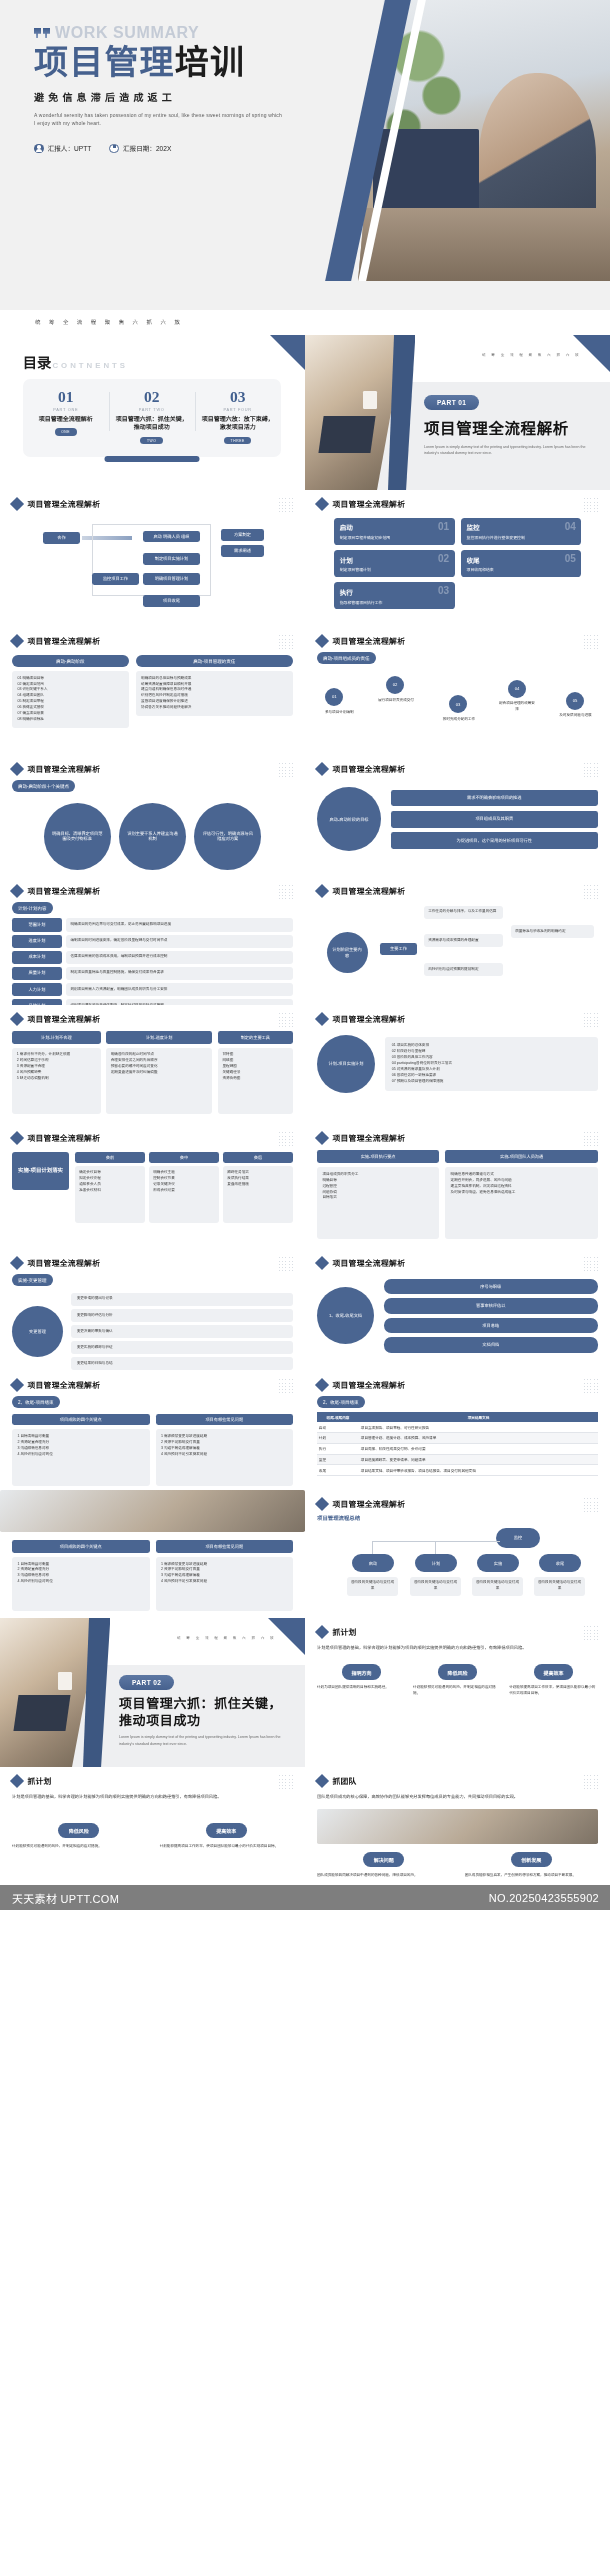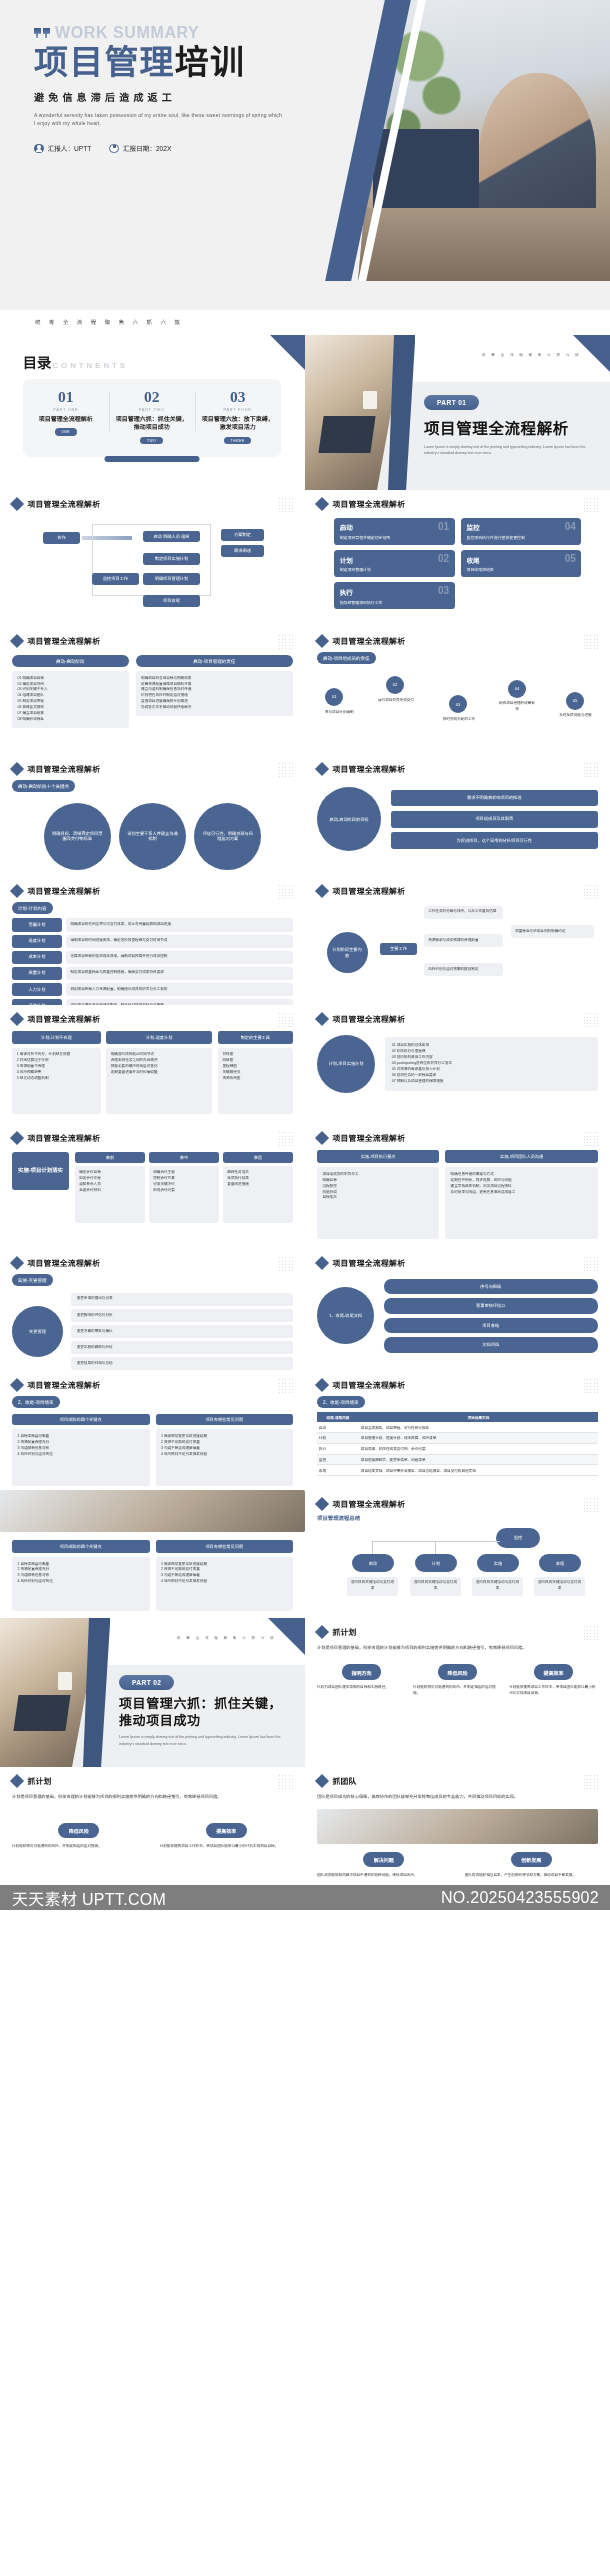--- a/index.html
+++ b/index.html
@@ -124,21 +124,21 @@
   table.tb td { border-bottom:0.6px solid #e2e5ea; padding:2.4px 1.8px; color:#333; }
   table.tb tr:nth-child(even) td { background:#f5f6f8; }
 
   .photo-ph { background:linear-gradient(140deg,#e6e9ec,#b9aa97 55%,#7d7265); border-radius:1.8px; }
 
   .clear { clear:both; }
 
   
   .footer { position:absolute; left:0; bottom:0; width:611px; height:25px; background:rgba(90,90,90,.78);
     display:flex; align-items:center; justify-content:space-between; padding:0 12px; }
-  .footer span { color:#fff; font-size:16px; letter-spacing:0.3px;text-align:right; }
+  .footer span { color:#fff; font-size:11px; letter-spacing:0.3px;text-align:right; }
 </style>
 </head>
 <body>
 
 <div class="page">
 
   <section class="cover">
 
     <div class="cover-body">
       <div class="cover-left">

